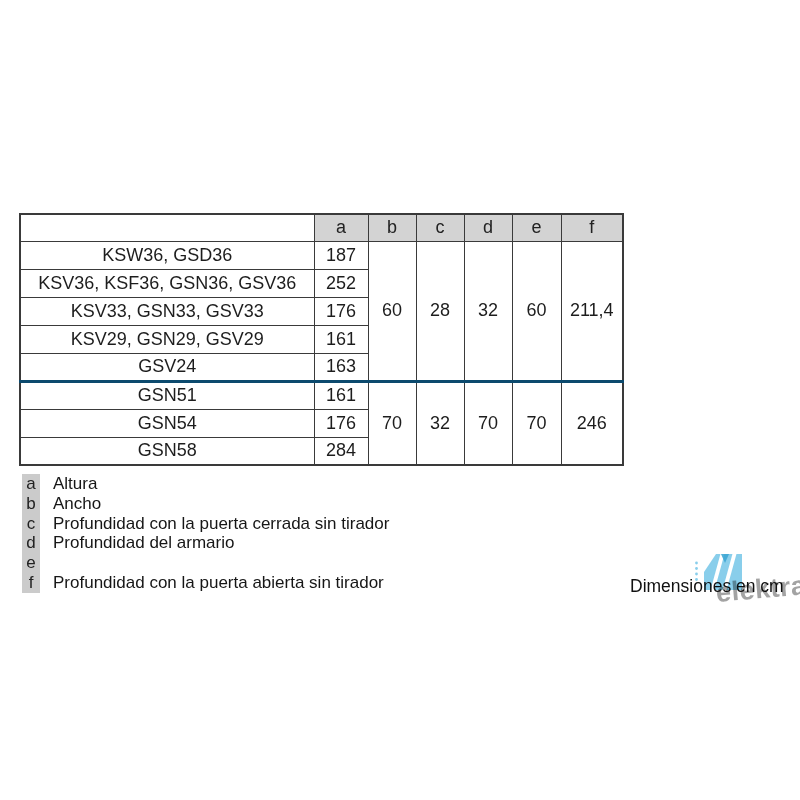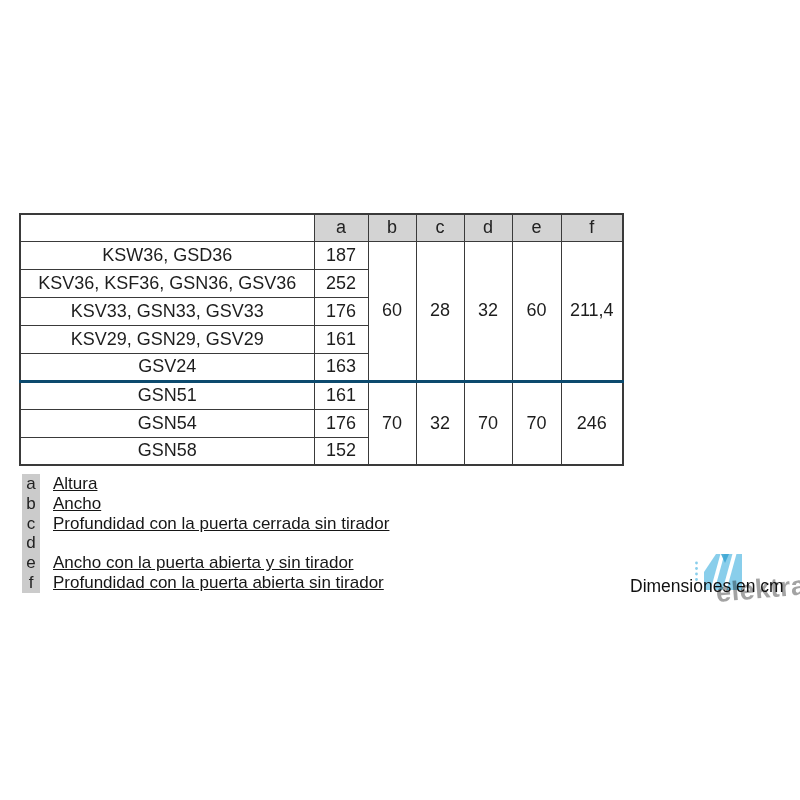--- a/index.html
+++ b/index.html
@@ -48,21 +48,21 @@
   .legend-row{
     display:flex;align-items:center;
     height:19.8px;line-height:19.8px;
   }
   .legend-key{
     width:18px;flex:0 0 18px;
     background:#cbcbcb;
     text-align:center;
     color:#222;
   }
-  .legend-label{margin-left:13px;color:#161616;text-decoration:underline;}
+  .legend-label{margin-left:13px;color:#161616;}
 
   
   .units-note{
     position:absolute;left:630px;top:576px;
     font-size:17.5px;color:#111;
     white-space:nowrap;
   }
 
   
   .wm-icon{
@@ -140,44 +140,44 @@
         <td class="num" rowspan="3">70</td>
         <td class="num" rowspan="3">70</td>
         <td class="num" rowspan="3">246</td>
       </tr>
       <tr>
         <td class="model">GSN54</td>
         <td class="num">176</td>
       </tr>
       <tr>
         <td class="model">GSN58</td>
-        <td class="num">152</td>
+        <td class="num">284</td>
       </tr>
     </tbody>
   </table>
 
   <div class="legend">
     <div class="legend-row">
       <span class="legend-key">a</span>
       <span class="legend-label">Altura</span>
     </div>
     <div class="legend-row">
       <span class="legend-key">b</span>
       <span class="legend-label">Ancho</span>
     </div>
     <div class="legend-row">
       <span class="legend-key">c</span>
       <span class="legend-label">Profundidad con la puerta cerrada sin tirador</span>
     </div>
     <div class="legend-row">
       <span class="legend-key">d</span>
+      <span class="legend-label">Profundidad del armario</span>
     </div>
     <div class="legend-row">
       <span class="legend-key">e</span>
-      <span class="legend-label">Ancho con la puerta abierta y sin tirador</span>
     </div>
     <div class="legend-row">
       <span class="legend-key">f</span>
       <span class="legend-label">Profundidad con la puerta abierta sin tirador</span>
     </div>
   </div>
 
   <div class="units-note">Dimensiones en cm</div>
 
   <svg class="wm-icon" width="50" height="42" viewBox="0 0 50 42">

